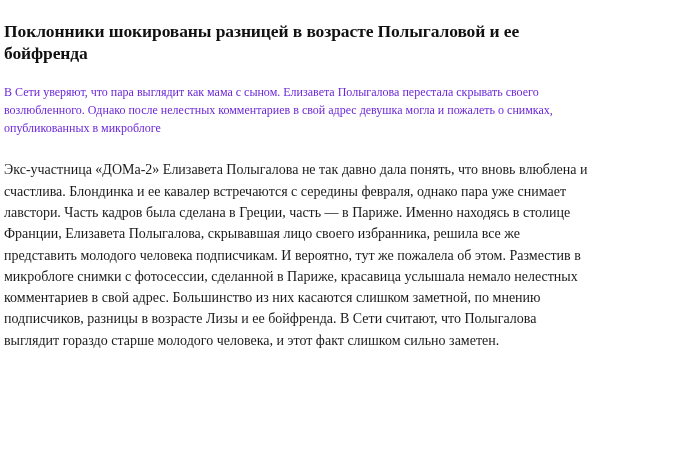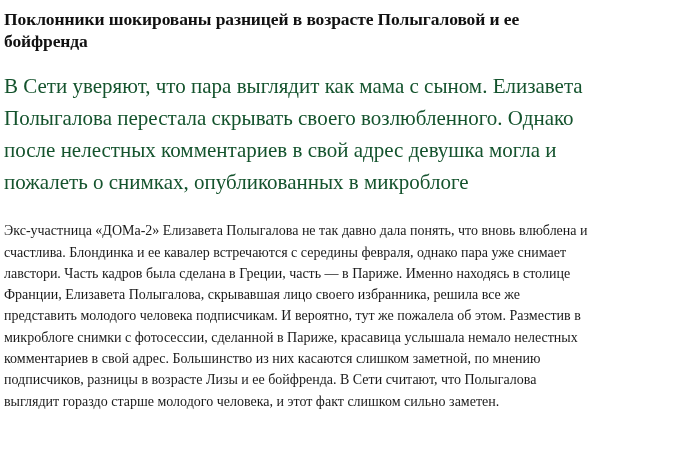--- a/index.html
+++ b/index.html
@@ -8,38 +8,38 @@
     background: #ffffff;
   }
   body {
     width: 699px;
     height: 454px;
     font-family: "Liberation Serif", serif;
     color: #1a1a1a;
     overflow: hidden;
   }
   .article {
-    padding: 8px 12px 0 4px;
+    padding: 20px 12px 0 4px;
     box-sizing: border-box;
     width: 602px;
   }
   .headline {
     font-family: "Liberation Serif", serif;
     font-size: 17.5px;
     font-weight: 700;
     line-height: 1.28;
     color: #111111;
     margin: 0 0 18px 0;
     letter-spacing: -0.1px;
   }
   .lead {
-    font-size: 21px;
+    font-size: 12px;
     font-weight: 400;
     line-height: 1.52;
-    color: #14532d;
+    color: #6d28d9;
     margin: 0 0 22px 0;
   }
   .body-text {
     font-size: 14px;
     font-weight: 400;
     line-height: 1.52;
     color: #1a1a1a;
     margin: 0;
   }
 </style>

